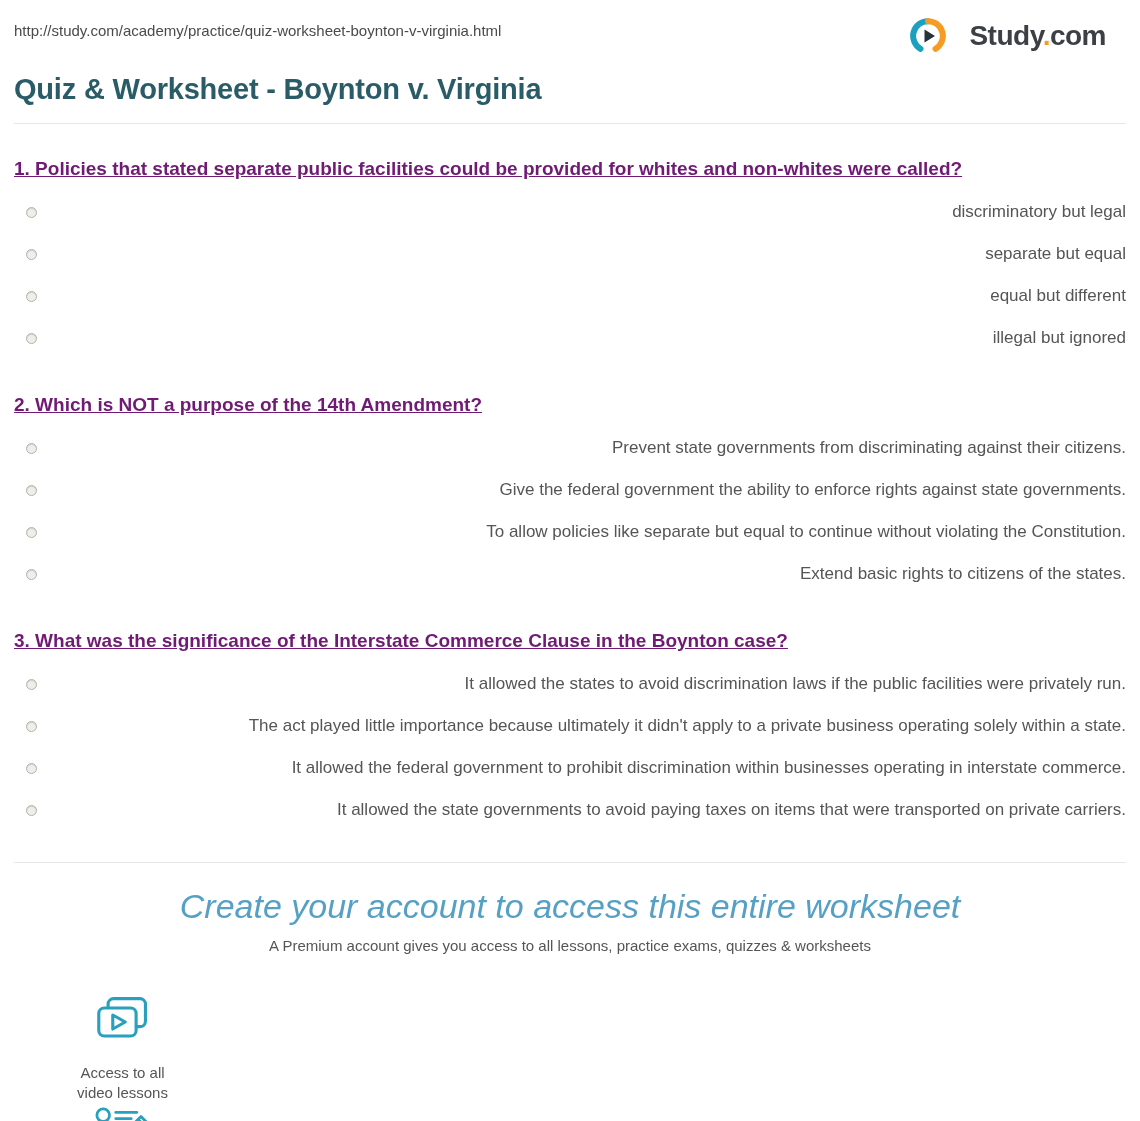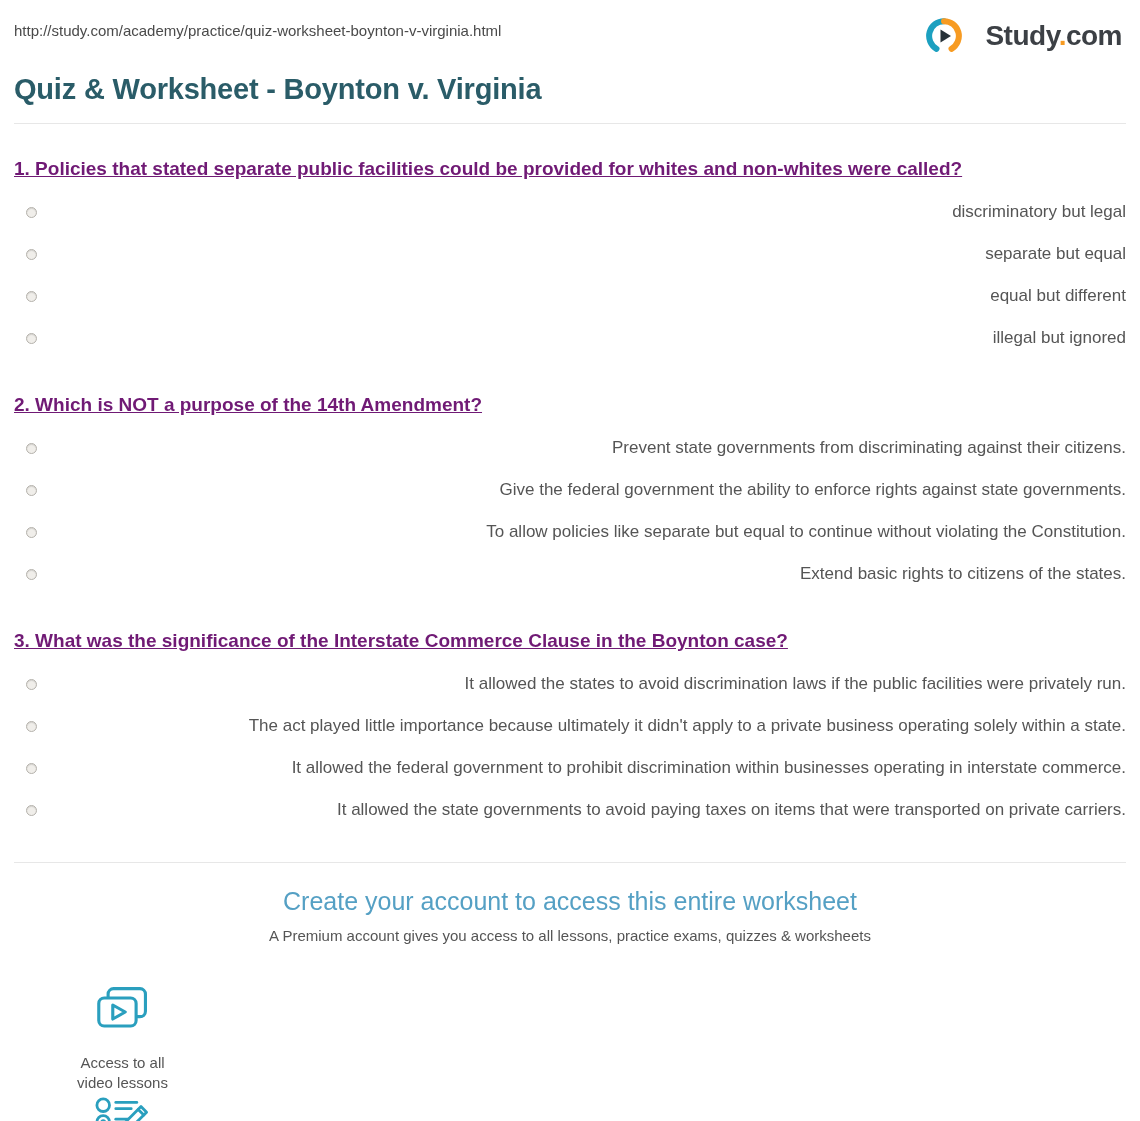--- a/index.html
+++ b/index.html
@@ -17,21 +17,21 @@
     display: flex;
     justify-content: space-between;
     align-items: flex-start;
     padding-top: 10px;
   }
   .url {
     font-size: 15px;
     color: #4a4a4a;
     padding-top: 4px;
   }
-  .logo { display: flex; align-items: center; gap: 23px; margin-right: 4px; }
+  .logo { display: flex; align-items: center; gap: 23px; margin-right: 20px; }
   .logo-icon { width: 36px; height: 36px; display: block; }
   .logo-text {
     font-size: 28px;
     font-weight: 700;
     color: #3c4045;
     letter-spacing: -0.5px;
     line-height: 36px;
   }
   .logo-dot { color: #f79b22; }
 
@@ -78,24 +78,25 @@
   }
   .option-label {
     font-size: 17px;
     color: #555555;
   }
   .questions { margin-bottom: 42px; }
 
   
   .account { text-align: center; }
   .account-heading {
-    font-size: 25px;
+    font-size: 34px;
     font-weight: 400;
     color: #55a0c4;
     margin: 24px 0 11px 0;
+    font-style: italic;
   }
   .account-sub {
     font-size: 15px;
     color: #555555;
     margin: 0;
   }
 
   
   .features {
     display: flex;

